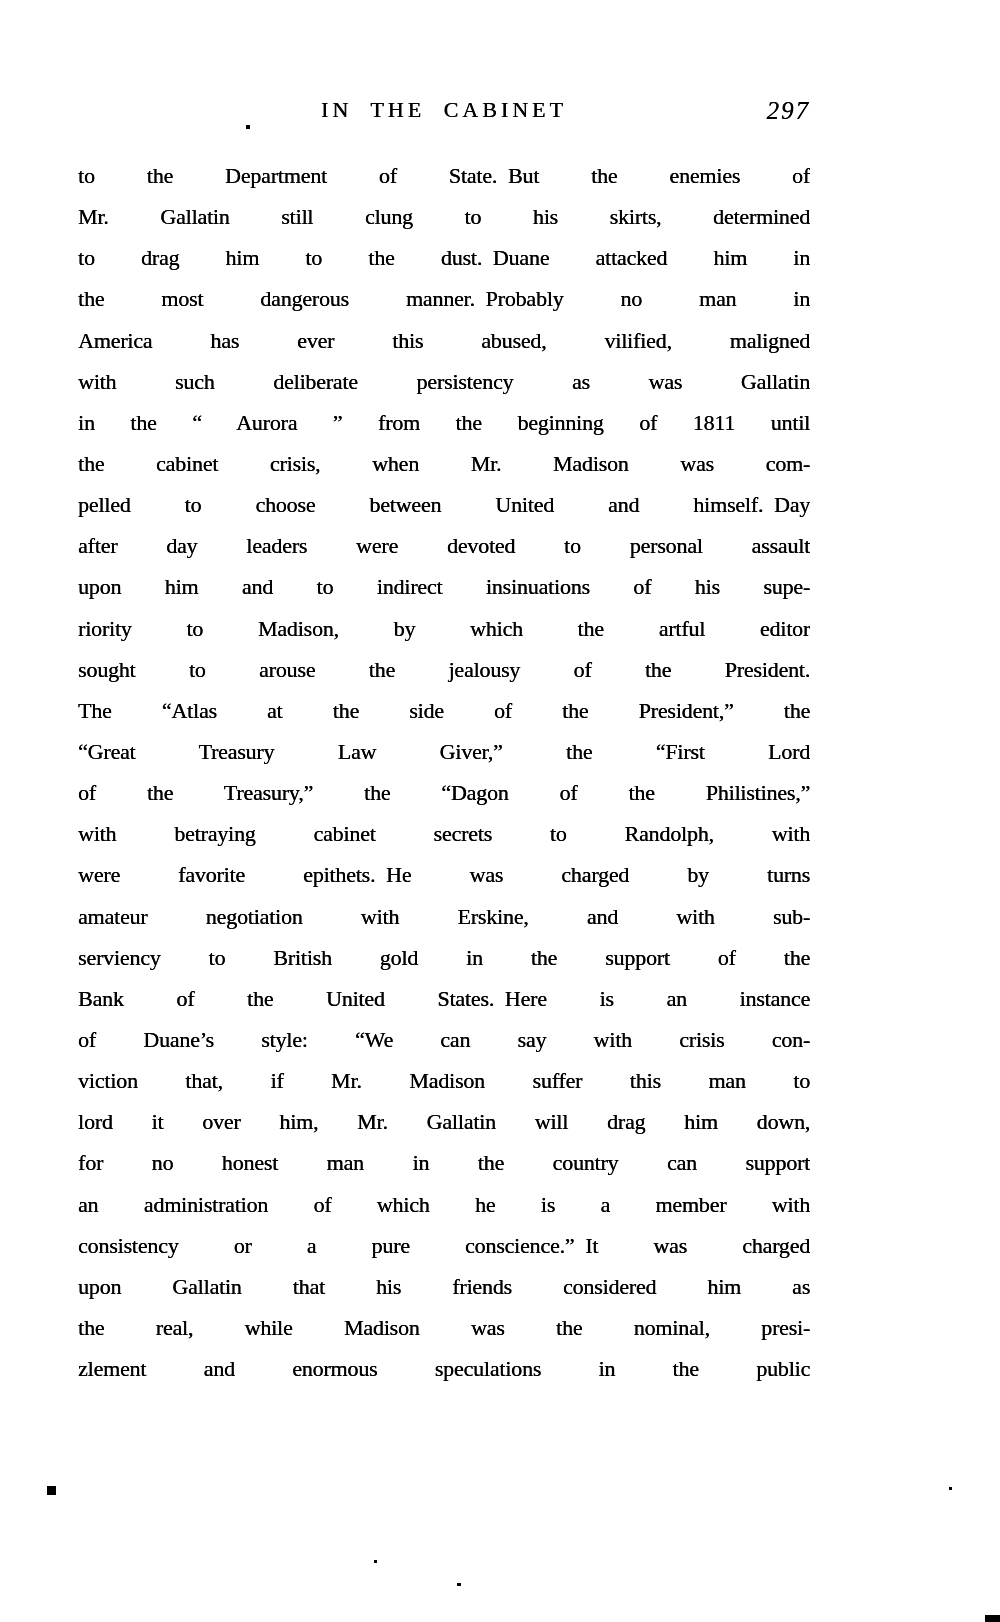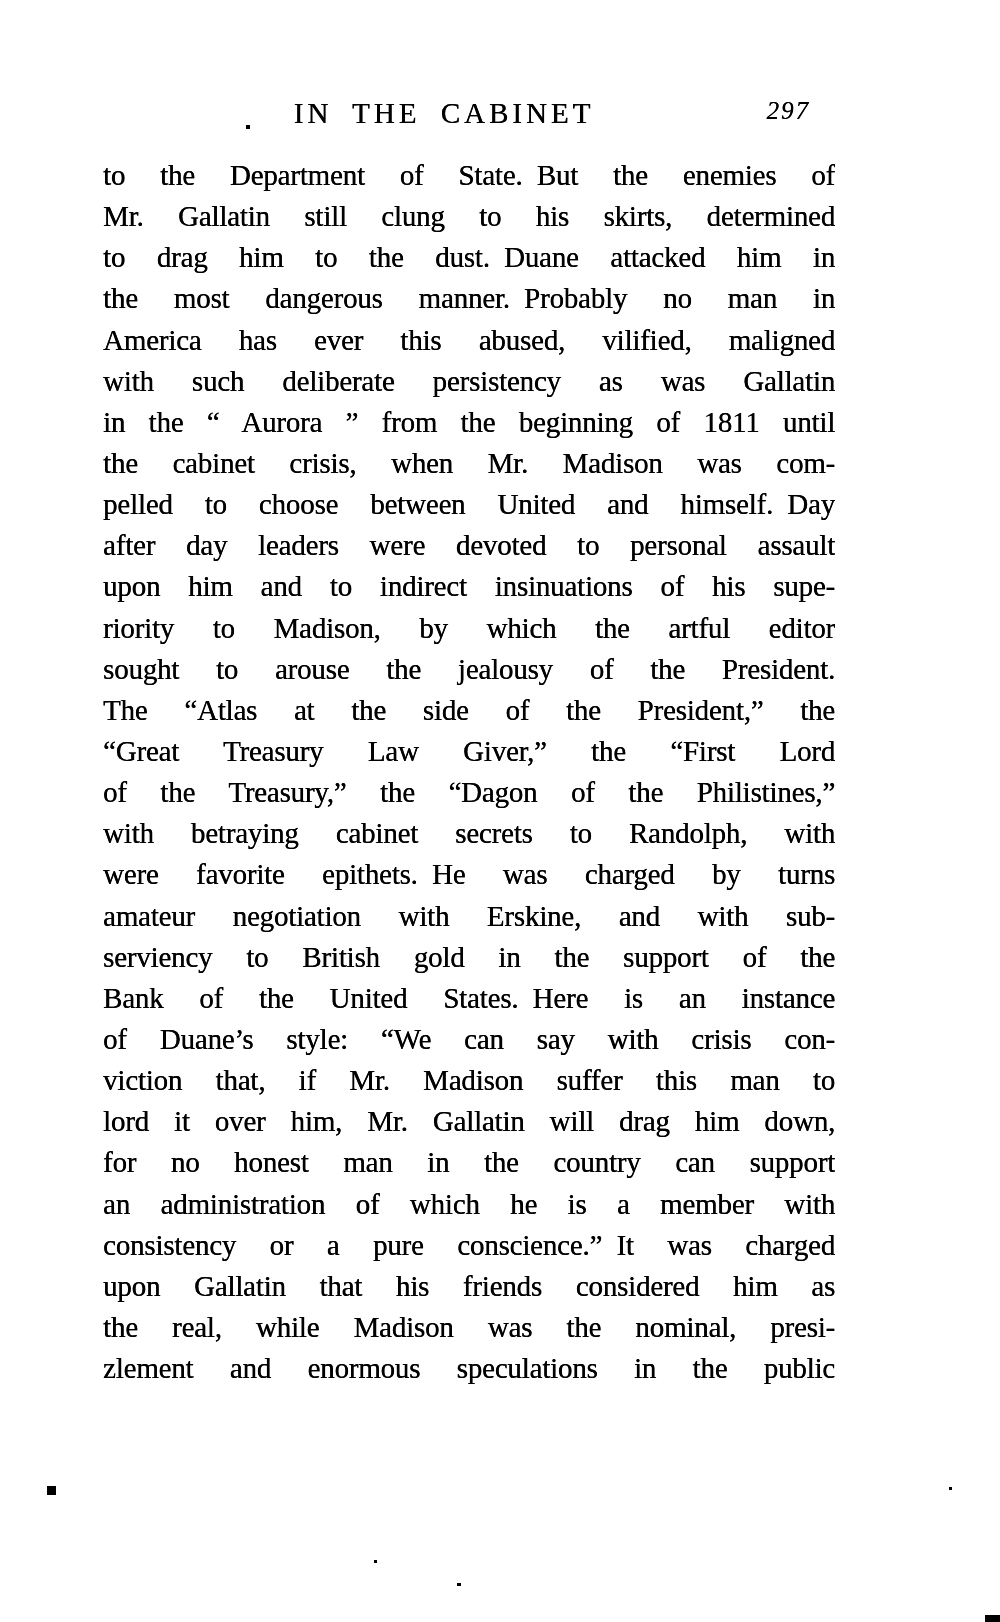--- a/index.html
+++ b/index.html
@@ -15,45 +15,44 @@
   .page {
     position: absolute;
     inset: 0;
   }
   .header-title {
     position: absolute;
     left: 78px;
     top: 97px;
     width: 732px;
     text-align: center;
-    font-size: 29px;
+    font-size: 22px;
     letter-spacing: 4px;
     word-spacing: 9px;
     white-space: nowrap;
     text-shadow: 0.3px 0 0 currentColor;
   }
   .page-number {
     position: absolute;
     top: 97px;
     right: 190px;
     font-size: 25px;
     letter-spacing: 2px;
     text-align: right;
     text-shadow: 0.3px 0 0 currentColor;
     font-style: italic;
   }
   .body-text {
     position: absolute;
     left: 78px;
     top: 155px;
     width: 732px;
-    font-size: 29px;
+    font-size: 22px;
     letter-spacing: -0.2px;
     text-shadow: 0.3px 0 0 currentColor;
-    margin-left: 25px;
   }
   .line {
     height: 41.15px;
     line-height: 41.15px;
     overflow: hidden;
     text-align: justify;
   }
   
   .line::after {
     content: "";

